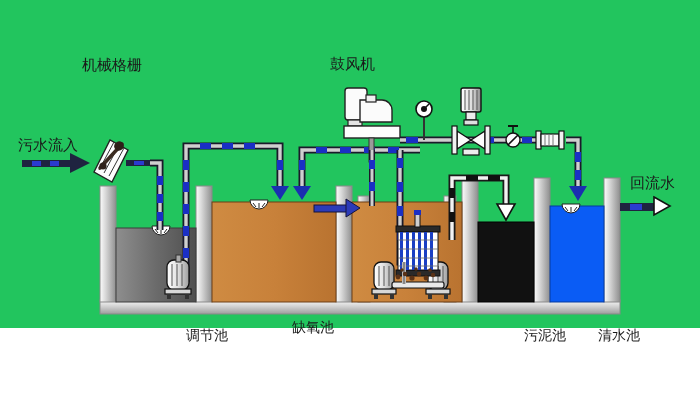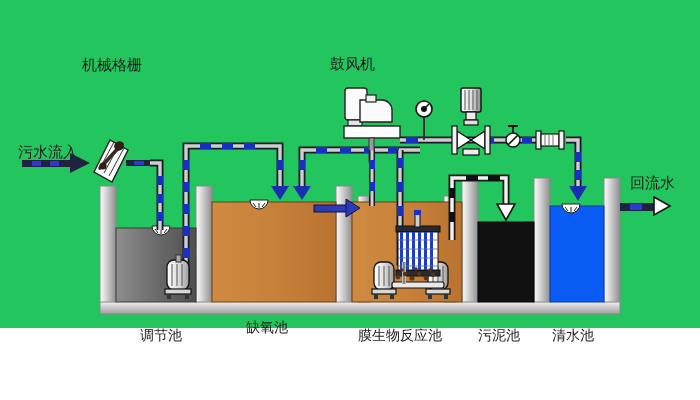--- a/index.html
+++ b/index.html
@@ -1,36 +1,35 @@
 <!DOCTYPE html>
 <html><head>
 <meta charset="utf-8">
 <style>
   html,body{margin:0;padding:0;background:#ffffff;}
   body{width:700px;height:400px;overflow:hidden;
        font-family:"DejaVu Sans","Liberation Sans",sans-serif;}
   #stage{position:relative;width:700px;height:328px;background:#22c55e;padding-left:30px;}
   .lbl{position:absolute;color:#1a1a1a;font-size:15px;line-height:1;white-space:nowrap;}
-  .lbl.sm{font-size:14px;}
+  .lbl.sm{font-size:14px;margin-left:46px;}
   svg{position:absolute;left:0;top:0;}
 </style>
 </head>
 <body>
 
 <div id="stage">
 
   <div class="lbl" style="left:82px;top:58px;">机械格栅</div>
   <div class="lbl" style="left:330px;top:58px;font-family:Liberation Mono, monospace;">鼓风机</div>
 
-  <div class="lbl" style="left:18px;top:145px;">污水流入</div>
+  <div class="lbl" style="left:18px;top:138px;">污水流入</div>
   <div class="lbl" style="left:630px;top:176px;">回流水</div>
 
   <div class="lbl sm" style="left:140px;top:328px;">调节池</div>
   <div class="lbl sm" style="left:246px;top:320px;">缺氧池</div>
-  <div class="lbl sm" style="left:358px;top:328px;">膜生物反应池</div>
   <div class="lbl sm" style="left:478px;top:328px;">污泥池</div>
   <div class="lbl sm" style="left:552px;top:328px;">清水池</div>
 
   <svg width="700" height="400" viewBox="0 0 700 400">
     <defs>
       <linearGradient id="wallG" x1="0" y1="0" x2="1" y2="0">
         <stop offset="0" stop-color="#fcfcfc"></stop>
         <stop offset="0.35" stop-color="#d8d8d8"></stop>
         <stop offset="0.75" stop-color="#ababab"></stop>
         <stop offset="1" stop-color="#8f8f8f"></stop>

